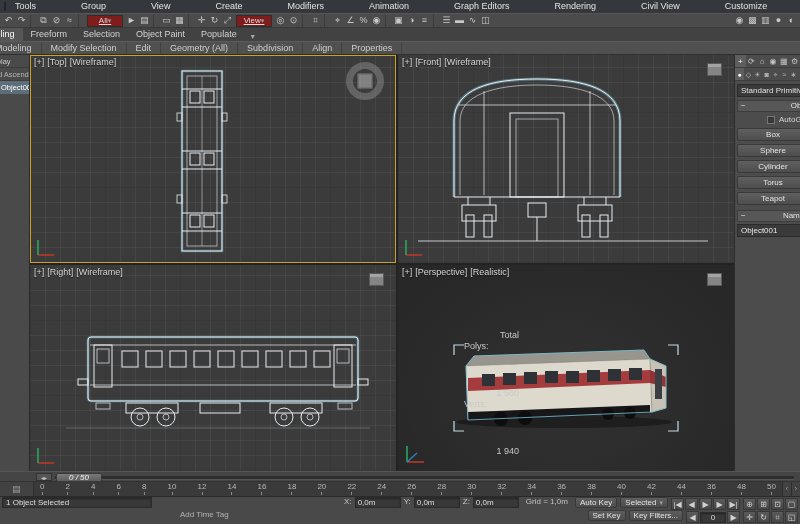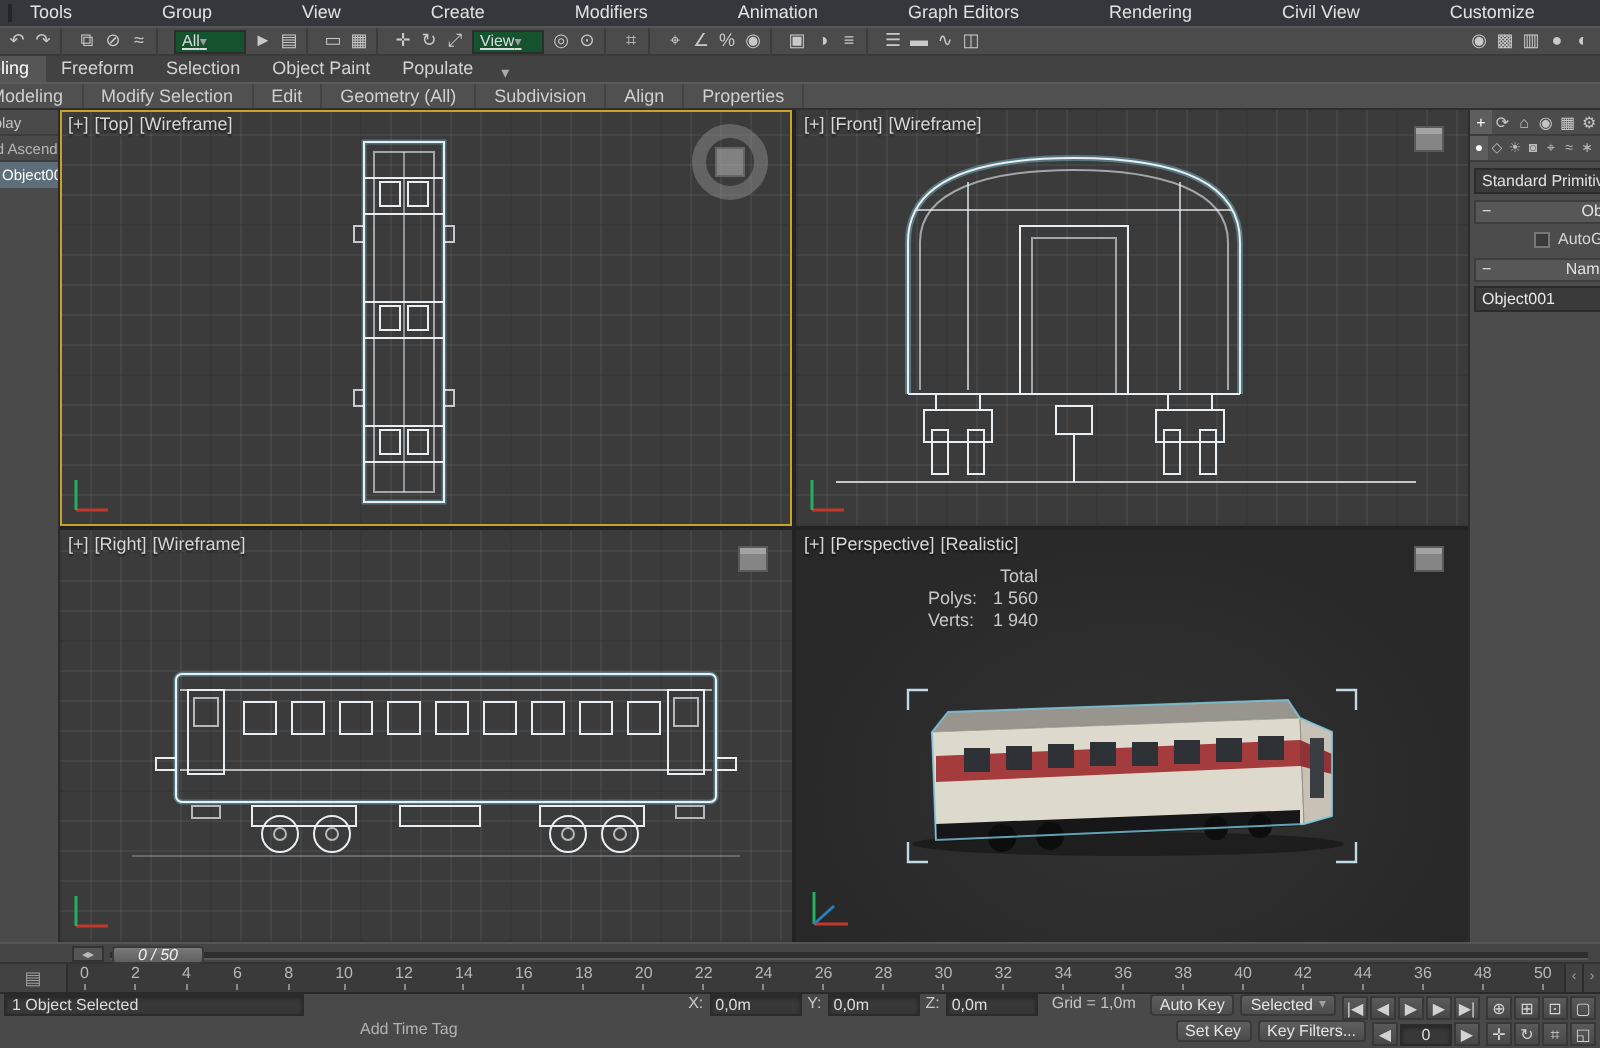--- a/index.html
+++ b/index.html
@@ -10,21 +10,21 @@
   
   .menubar { height:13px; background:#34383c; display:flex; align-items:center; padding-left:2px; flex:none; }
   .app-icon { width:10px; height:9px; background:linear-gradient(#9aa2a8,#6a7076); border:1px solid #22262a; margin:0 4px 0 2px; }
   .menu-item { padding:0 5px; color:#e2e2e2; font-size:9px; line-height:13px; white-space:nowrap; }
 
   
   .toolbar { height:15px; background:#4b4b4b; border-top:1px solid #565656; border-bottom:1px solid #3a3a3a; display:flex; align-items:center; padding:0 2px; flex:none; }
   .tb-icon { width:13px; height:13px; font-size:9px; line-height:12px; text-align:center; color:#c9c9c9; flex:none; }
   .tb-sep { width:5px; height:13px; flex:none; border-left:1px solid #3c3c3c; margin:0 2px; }
   .tb-spacer { flex:1; }
-  .tb-dd { height:12px; min-width:36px; background:#14532d; border:1px solid #2d2d2d; color:#dcdcdc; font-size:8px; display:flex; align-items:center; justify-content:flex-start; padding:0 3px; margin:0 2px; flex:none;text-decoration:underline; }
+  .tb-dd { height:12px; min-width:36px; background:#7f1d1d; border:1px solid #2d2d2d; color:#dcdcdc; font-size:8px; display:flex; align-items:center; justify-content:center; padding:0 3px; margin:0 2px; flex:none;text-decoration:underline; }
   .dd-arrow { font-size:7px; color:#9e9e9e; }
 
   
   .ribbon-tabs { height:13px; background:#424242; display:flex; align-items:flex-end; padding-left:0; margin-left:-30px; flex:none; }
   .rtab { padding:0 8px; font-size:9px; line-height:13px; color:#d3d3d3; white-space:nowrap; }
   .rtab.active { background:#565656; color:#fff; }
   .ribbon-extra { margin-left:6px; font-size:8px; color:#a9a9a9; }
   .ribbon-panels { height:14px; background:#505050; border-top:1px solid #5c5c5c; border-bottom:1px solid #2f2f2f; display:flex; margin-left:-14px; flex:none; }
   .rpanel { padding:0 9px; font-size:9px; line-height:13px; color:#cfcfcf; border-right:1px solid #424242; white-space:nowrap; }
 
@@ -50,21 +50,21 @@
 
   .vp-label { position:absolute; top:2px; left:4px; display:flex; gap:3px; font-size:9px; color:#d8d8d8; text-shadow:0 1px 1px rgba(0,0,0,.6); z-index:4; }
 
   .viewcube-ring { position:absolute; top:7px; right:12px; width:38px; height:38px; border-radius:50%; border:7px solid rgba(148,148,148,.45); z-index:3; }
   .viewcube-ring::after { content:""; position:absolute; left:50%; top:50%; width:13px; height:13px; transform:translate(-50%,-50%); background:rgba(168,168,168,.65); border:1px solid rgba(90,90,90,.7); }
   .mini-cube { position:absolute; top:8px; right:12px; width:15px; height:13px; background:#858585; border:1px solid #5a5a5a; box-shadow:inset 0 3px 0 rgba(255,255,255,.25); z-index:3; }
 
   .axis-tripod { position:absolute; left:4px; bottom:4px; z-index:3; }
 
   .vp-stats { position:absolute; left:66px; top:18px; display:grid; grid-template-columns:auto auto; column-gap:8px; font-size:9px; line-height:11px; color:#c9c9c9; z-index:4; }
-  .vp-stats .num { text-align:right; }
+  .vp-stats .num { text-align:right;margin-top:47px; }
 
   .model-svg { position:absolute; left:0; top:0; z-index:2; }
 
   
   .cp { width:66px; background:#4c4c4c; border-left:1px solid #2c2c2c; overflow:hidden; flex:none; font-size:8px; }
   .cp-tabs, .cp-subtabs { display:flex; height:13px; border-bottom:1px solid #3d3d3d; }
   .cp-tab { width:11px; text-align:center; line-height:13px; font-size:8px; color:#c4c4c4; }
   .cp-tab.active { background:#5e5e5e; color:#fff; }
   .cp-subtab { width:9px; text-align:center; line-height:13px; font-size:7px; color:#bdbdbd; }
   .cp-subtab.active { background:#5e5e5e; color:#fff; }
@@ -416,20 +416,27 @@
 
       </div>
       <div class="rollout">
         <span class="minus">−</span>
         <span class="title">Object Type</span>
       </div>
       <div class="autogrid-row">
         <span class="cb"></span>
         <span class="lbl">AutoGrid</span>
       </div>
+      <div class="cp-buttons" id="cp-buttons">
+          <div class="cp-btn">Box</div>
+          <div class="cp-btn">Sphere</div>
+          <div class="cp-btn">Cylinder</div>
+          <div class="cp-btn">Torus</div>
+          <div class="cp-btn">Teapot</div>
+        </div>
       <div class="rollout">
         <span class="minus">−</span>
         <span class="title">Name and Color</span>
       </div>
       <input class="name-field" value="Object001" style="">
     </div>
   </div>
 
   <div class="timeslider">
     <span class="ts-mini">◂▸</span>

